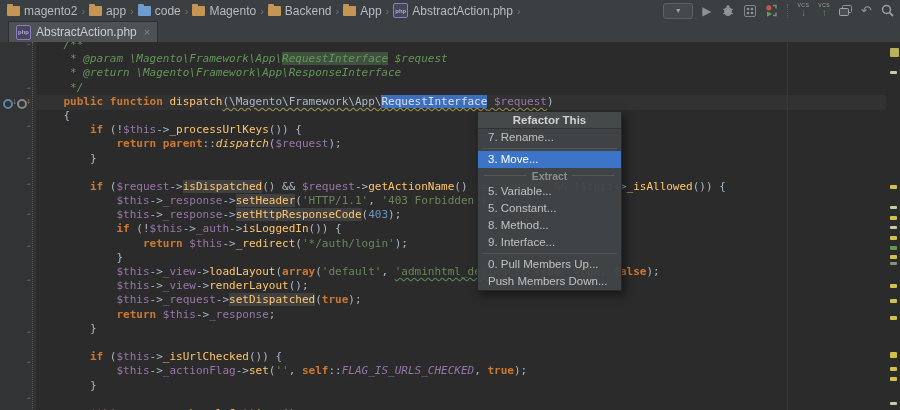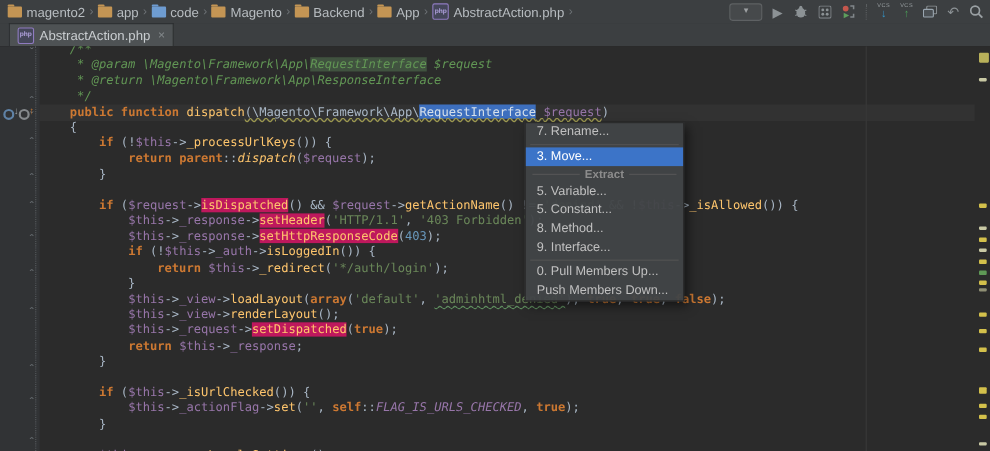--- a/index.html
+++ b/index.html
@@ -43,21 +43,21 @@
   .ovr{position:relative;width:12px;height:12px;font-size:9px;color:#9aa0a3;}
   .ovr .ring{position:absolute;left:0;top:2px;width:6px;height:6px;border-radius:50%;border:2px solid #5f82a6;}
   .ovr.up .ring{border-color:#85898c;}
   .ovr .a{position:absolute;right:-2px;top:-1px;font-weight:bold;}
   .ovr.up .a{color:#c87832;}
   pre#code{position:absolute;left:37px;top:-4px;margin:0;font-family:"DejaVu Sans Mono",monospace;
        font-size:11px;line-height:14.2px;color:#a9b7c6;}
   pre#code .line{height:14.2px;white-space:pre;}
   .t-d{color:#a9b7c6}.t-k{color:#cc7832;font-weight:bold}.t-s{color:#6a8759}.t-n{color:#6897bb}
   .t-v{color:#9876aa}.t-m{color:#ffc66d}.t-mi{color:#ffc66d;font-style:italic}
-  .t-mh{color:#ffc66d;background:#be185d}
+  .t-mh{color:#ffc66d;background:#404040}
   .t-c{color:#629755;font-style:italic}.t-ct{color:#629755;font-style:italic;}
   .t-chl{color:#629755;font-style:italic;background:#40523f}
   .t-sel{color:#d6e0ea;background:#3d6fbe}
   .t-cn{color:#9876aa;font-style:italic}
   .t-w{text-decoration:underline;text-decoration-style:wavy;text-decoration-color:#9b974f;text-underline-offset:2px;}
   .t-w2{text-decoration:underline;text-decoration-style:wavy;text-decoration-color:#5c8a5c;text-underline-offset:2px;}
   .margin-guide{position:absolute;left:787px;top:0;height:368px;border-left:1px solid #383838;}
   
   .stripe{position:absolute;right:0;top:0;width:12px;height:368px;}
   .stripe .mark{position:absolute;left:2px;width:7px;border-radius:1px;}
@@ -229,20 +229,21 @@
         <div class="mark" style="top: 242px; height: 4px; background: rgb(211, 192, 75);"></div>
         <div class="mark" style="top: 257px; height: 4px; background: rgb(211, 192, 75);"></div>
         <div class="mark" style="top: 274px; height: 4px; background: rgb(211, 192, 75);"></div>
         <div class="mark" style="top: 310px; height: 6px; background: rgb(211, 192, 75);"></div>
         <div class="mark" style="top: 325px; height: 4px; background: rgb(211, 192, 75);"></div>
         <div class="mark" style="top: 335px; height: 4px; background: rgb(211, 192, 75);"></div>
         <div class="mark" style="top: 360px; height: 3px; background: rgb(201, 201, 164);"></div>
       </div>
 
     <div class="popup">
+      <div class="popup-title">Refactor This</div>
       <div id="popup-items">
           <div class="pi">7. Rename...</div>
           <div class="p-sep"></div>
           <div class="pi selected">3. Move...</div>
           <div class="p-group">Extract</div>
           <div class="pi">5. Variable...</div>
           <div class="pi">5. Constant...</div>
           <div class="pi">8. Method...</div>
           <div class="pi">9. Interface...</div>
           <div class="p-sep"></div>

